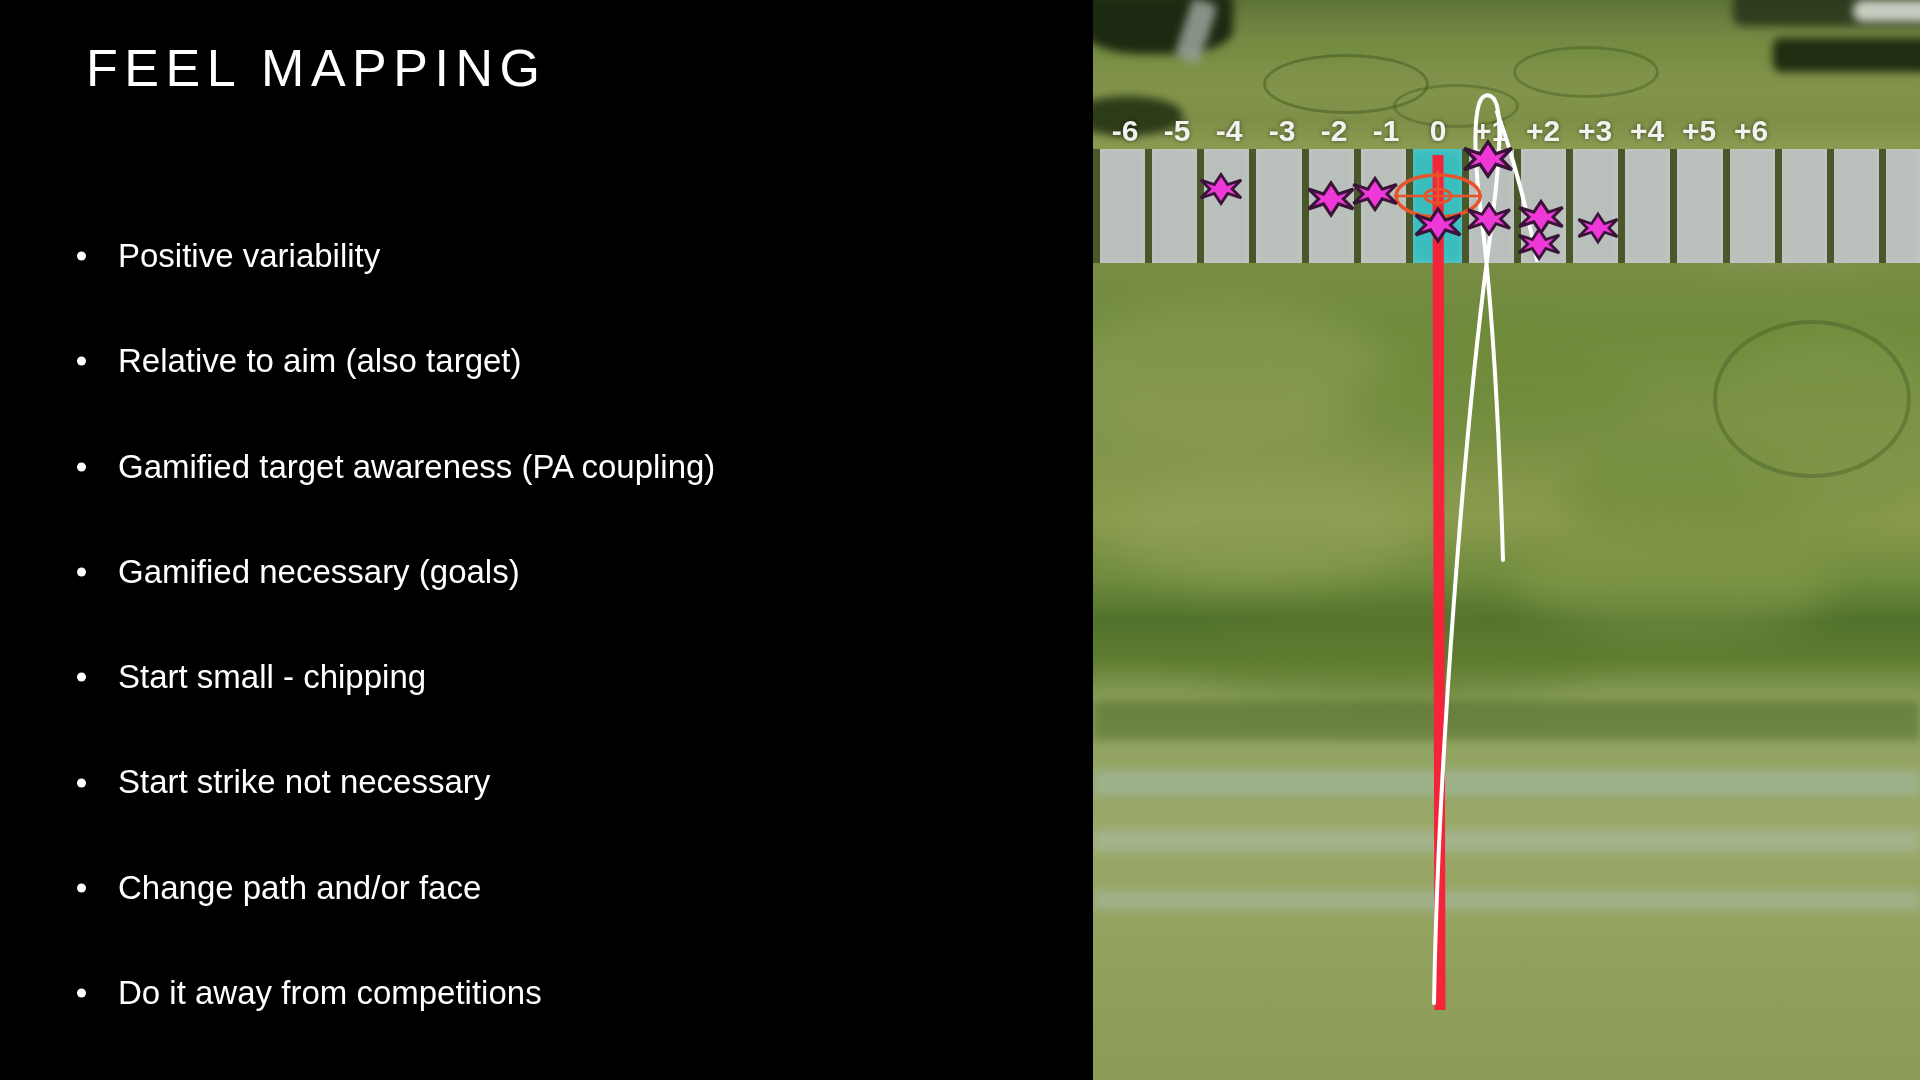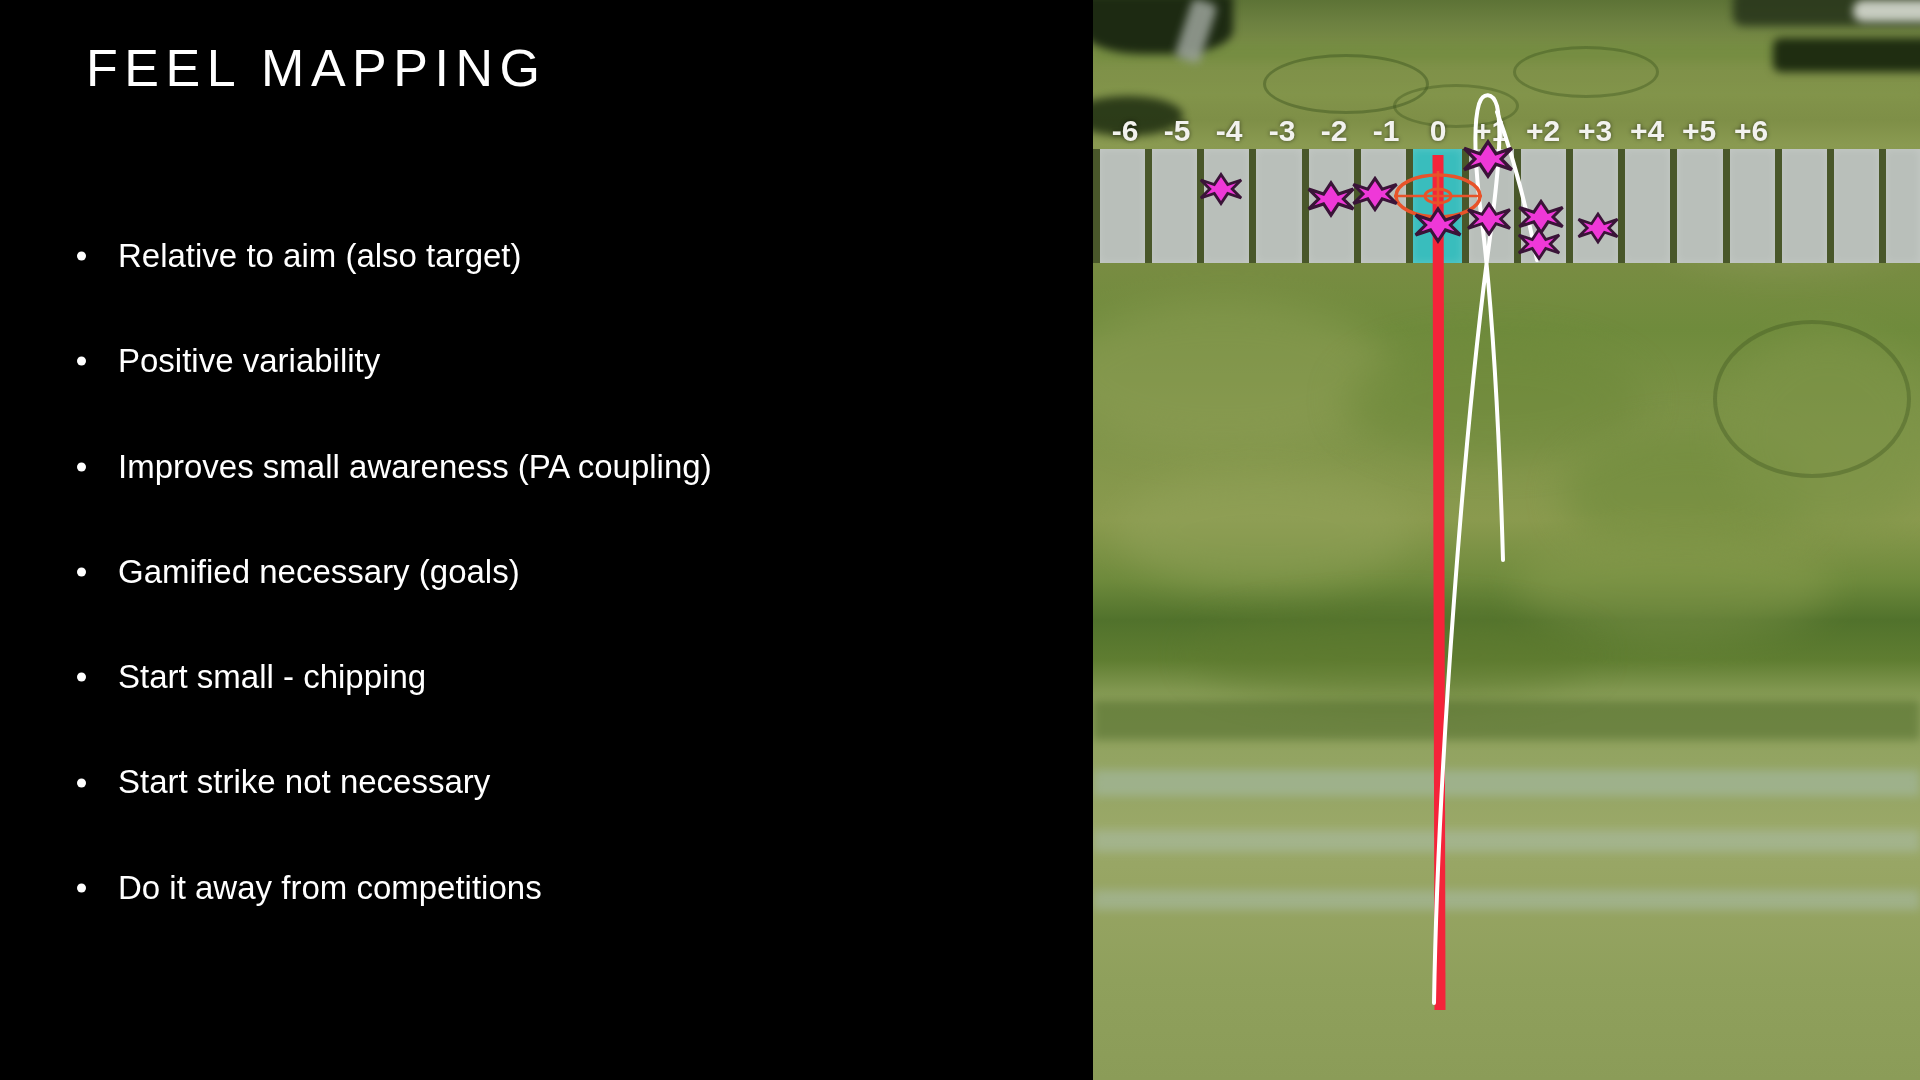--- a/index.html
+++ b/index.html
@@ -71,41 +71,45 @@
 
   <div class="left-panel">
 
     <div class="title">
       <span class="title-line">FEEL MAPPING</span>
     </div>
 
     <ul class="bullets">
       <li class="bullet">
         <span class="dot"></span>
+        <span>Positive variability</span>
+      </li>
+      <li class="bullet">
+        <span class="dot"></span>
         <span>Relative to aim (also target)</span>
       </li>
       <li class="bullet">
         <span class="dot"></span>
-        <span>Positive variability</span>
-      </li>
-      <li class="bullet">
-        <span class="dot"></span>
-        <span>Improves small awareness (PA coupling)</span>
+        <span>Gamified target awareness (PA coupling)</span>
       </li>
       <li class="bullet">
         <span class="dot"></span>
         <span>Gamified necessary (goals)</span>
       </li>
       <li class="bullet">
         <span class="dot"></span>
         <span>Start small - chipping</span>
       </li>
       <li class="bullet">
         <span class="dot"></span>
         <span>Start strike not necessary</span>
+      </li>
+      <li class="bullet">
+        <span class="dot"></span>
+        <span>Change path and/or face</span>
       </li>
       <li class="bullet">
         <span class="dot"></span>
         <span>Do it away from competitions</span>
       </li>
     </ul>
   </div>
 
   <div class="photo">
 

